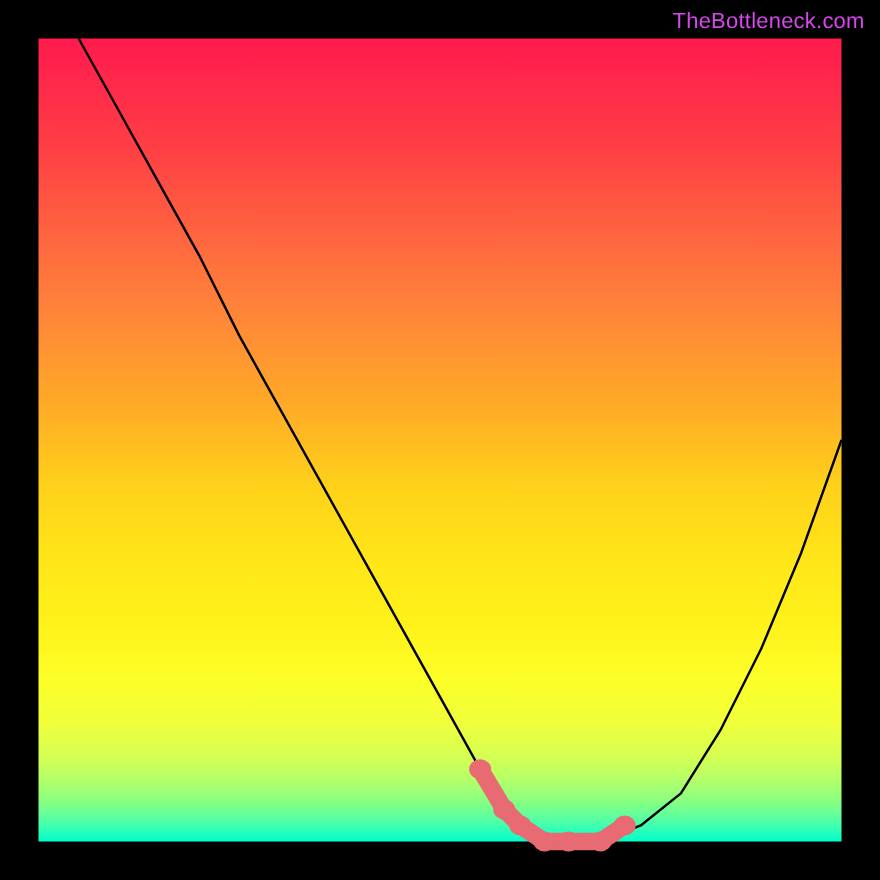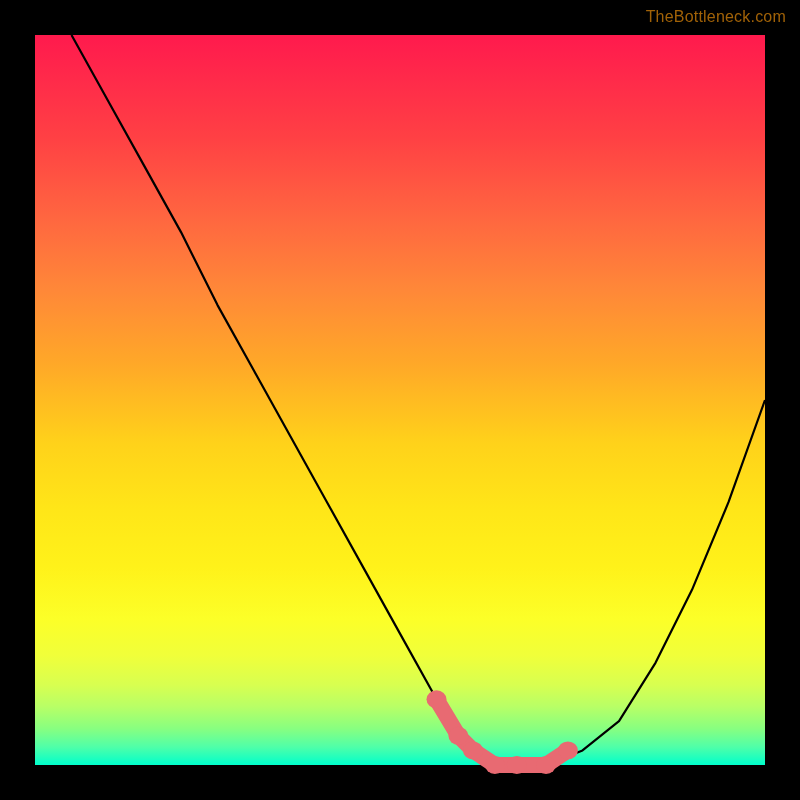--- a/index.html
+++ b/index.html
@@ -29,22 +29,22 @@
       #88ff80 95%,
       #50ffa8 97.5%,
       #00ffcc 100%
     );
   }
 
   .watermark {
     position: absolute;
     top: 8px;
     right: 14px;
-    color: #a16207;
-    font-size: 16px;
+    color: #d946ef;
+    font-size: 20px;
     letter-spacing: 0.2px;
   }
 
   svg.curve {
     position: absolute;
     left: 0; top: 0;
     width: 730px; height: 730px;
     overflow: visible;
   }
 

